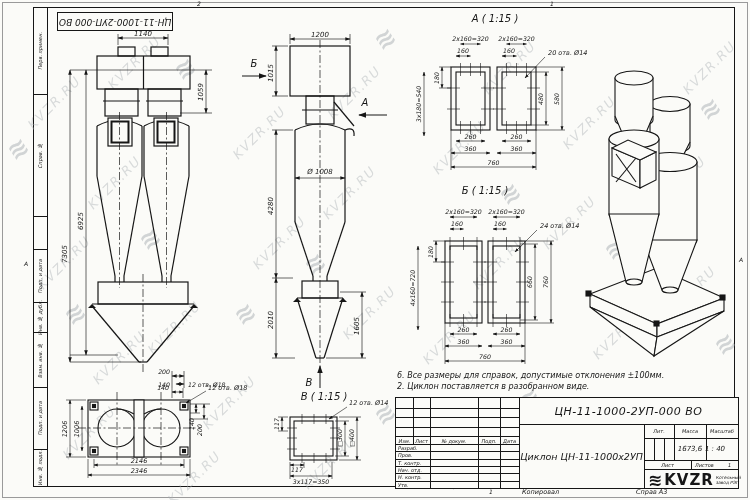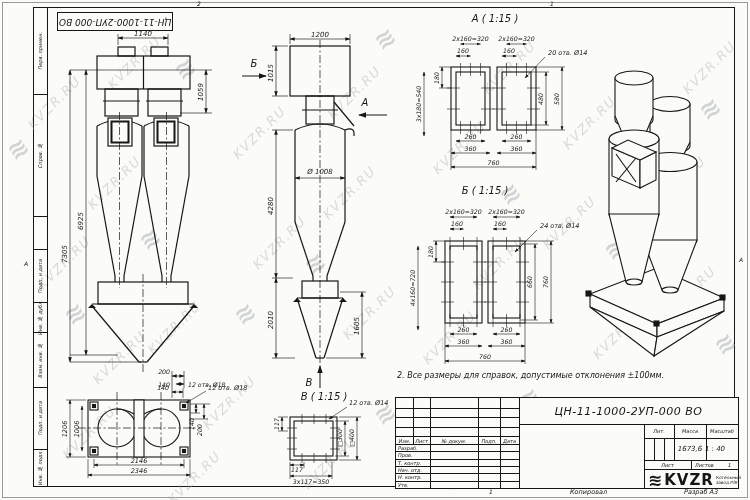--- a/index.html
+++ b/index.html
@@ -35,21 +35,21 @@
   .tb .tc{position:absolute;font-size:5px;white-space:nowrap;text-align:center;}
   .tb .big{position:absolute;left:123px;top:0;width:219px;height:26px;display:flex;align-items:center;justify-content:center;
       font-size:11px;letter-spacing:.5px;}
   .tb .name{position:absolute;left:123px;top:26px;width:125px;height:64px;display:flex;align-items:center;justify-content:center;
       font-size:9.5px;text-align:center;}
   .tb .val{position:absolute;font-size:7px;text-align:center;}
   .logo{position:absolute;left:252px;top:73px;display:flex;align-items:center;gap:2px;}
   .logo .g{font-size:17px;font-weight:bold;font-style:normal;line-height:14px;}
   .logo .k{font-size:15px;font-weight:bold;font-style:normal;letter-spacing:1px;}
   .logo .sub{font-size:4.3px;line-height:5px;}
-  .bstrip{position:absolute;font-size:6.5px;font-style:italic;z-index:2;margin-left:48px;}
+  .bstrip{position:absolute;font-size:6.5px;font-style:italic;z-index:2;}
   svg text{font-family:"DejaVu Sans",sans-serif;font-style:italic;fill:#161616;}
 </style>
 </head>
 <body>
 
 <div class="sheet">
 
   <span class="wm" style="left:20px;top:95px">KVZR.RU</span>
   <span class="wm" style="left:100px;top:55px">KVZR.RU</span>
   <span class="wm" style="left:80px;top:175px">KVZR.RU</span>
@@ -546,21 +546,22 @@
 
       <polygon points="30,106 58,118 58,146 30,134"></polygon>
       <polygon points="58,118 74,110 74,138 58,146"></polygon>
       <polygon points="30,106 46,98 74,110 58,118"></polygon>
       <line x1="34" y1="112" x2="54" y2="140"></line>
         <line x1="34" y1="140" x2="54" y2="116"></line>
     </g>
   </svg>
 
   <div class="notes">
-    <div>2. Все размеры для справок, допустимые отклонения ±100мм.</div>
+    <div>6. Все размеры для справок, допустимые отклонения ±100мм.</div>
+    <div>2. Циклон поставляется в разобранном виде.</div>
   </div>
 
   <div class="tb">
     <div class="v" style="left:17px;top:0;height:46px"></div>
     <div class="v" style="left:34px;top:0;height:90px"></div>
     <div class="v" style="left:82px;top:0;height:90px"></div>
     <div class="v" style="left:104px;top:0;height:90px"></div>
     <div class="v" style="left:123px;top:0;height:90px"></div>
     <div class="h" style="left:0;top:9.5px;width:123px"></div>
     <div class="h" style="left:0;top:19px;width:123px"></div>
@@ -579,20 +580,21 @@
     <div class="tc" style="left:104px;top:39.5px;width:19px">Дата</div>
     <div class="t" style="left:2px;top:47px">Разраб.</div>
     <div class="t" style="left:2px;top:54.3px">Пров.</div>
     <div class="t" style="left:2px;top:61.7px">Т. контр.</div>
     <div class="t" style="left:2px;top:69px">Нач. отд.</div>
     <div class="t" style="left:2px;top:76.3px">Н. контр.</div>
     <div class="t" style="left:2px;top:83.7px">Утв.</div>
 
     <div class="big">ЦН-11-1000-2УП-000 ВО</div>
     <div class="h" style="left:123px;top:26px;width:219px"></div>
+    <div class="name">Циклон ЦН-11-1000х2УП</div>
     <div class="v" style="left:248px;top:26px;height:64px"></div>
 
     <div class="h" style="left:248px;top:40px;width:94px"></div>
     <div class="v" style="left:278px;top:26px;height:36px"></div>
     <div class="v" style="left:310px;top:26px;height:36px"></div>
     <div class="tc" style="left:248px;top:30px;width:30px">Лит.</div>
     <div class="tc" style="left:278px;top:30px;width:32px">Масса</div>
     <div class="tc" style="left:310px;top:30px;width:32px">Масштаб</div>
     <div class="v" style="left:258px;top:40px;height:22px"></div>
     <div class="v" style="left:268px;top:40px;height:22px"></div>
@@ -608,15 +610,15 @@
       <span class="g">≋</span>
       <span class="k">KVZR</span>
       <span class="sub">
         <div>Котельный</div>
         <div>завод РЭП</div>
       </span>
     </div>
   </div>
 
   <span class="bstrip" style="left:522px;top:488px">Копировал</span>
-  <span class="bstrip" style="left:636px;top:488px">Разраб А3</span>
+  <span class="bstrip" style="left:636px;top:488px">Справ А3</span>
 
 </div>
 
 </body></html>

